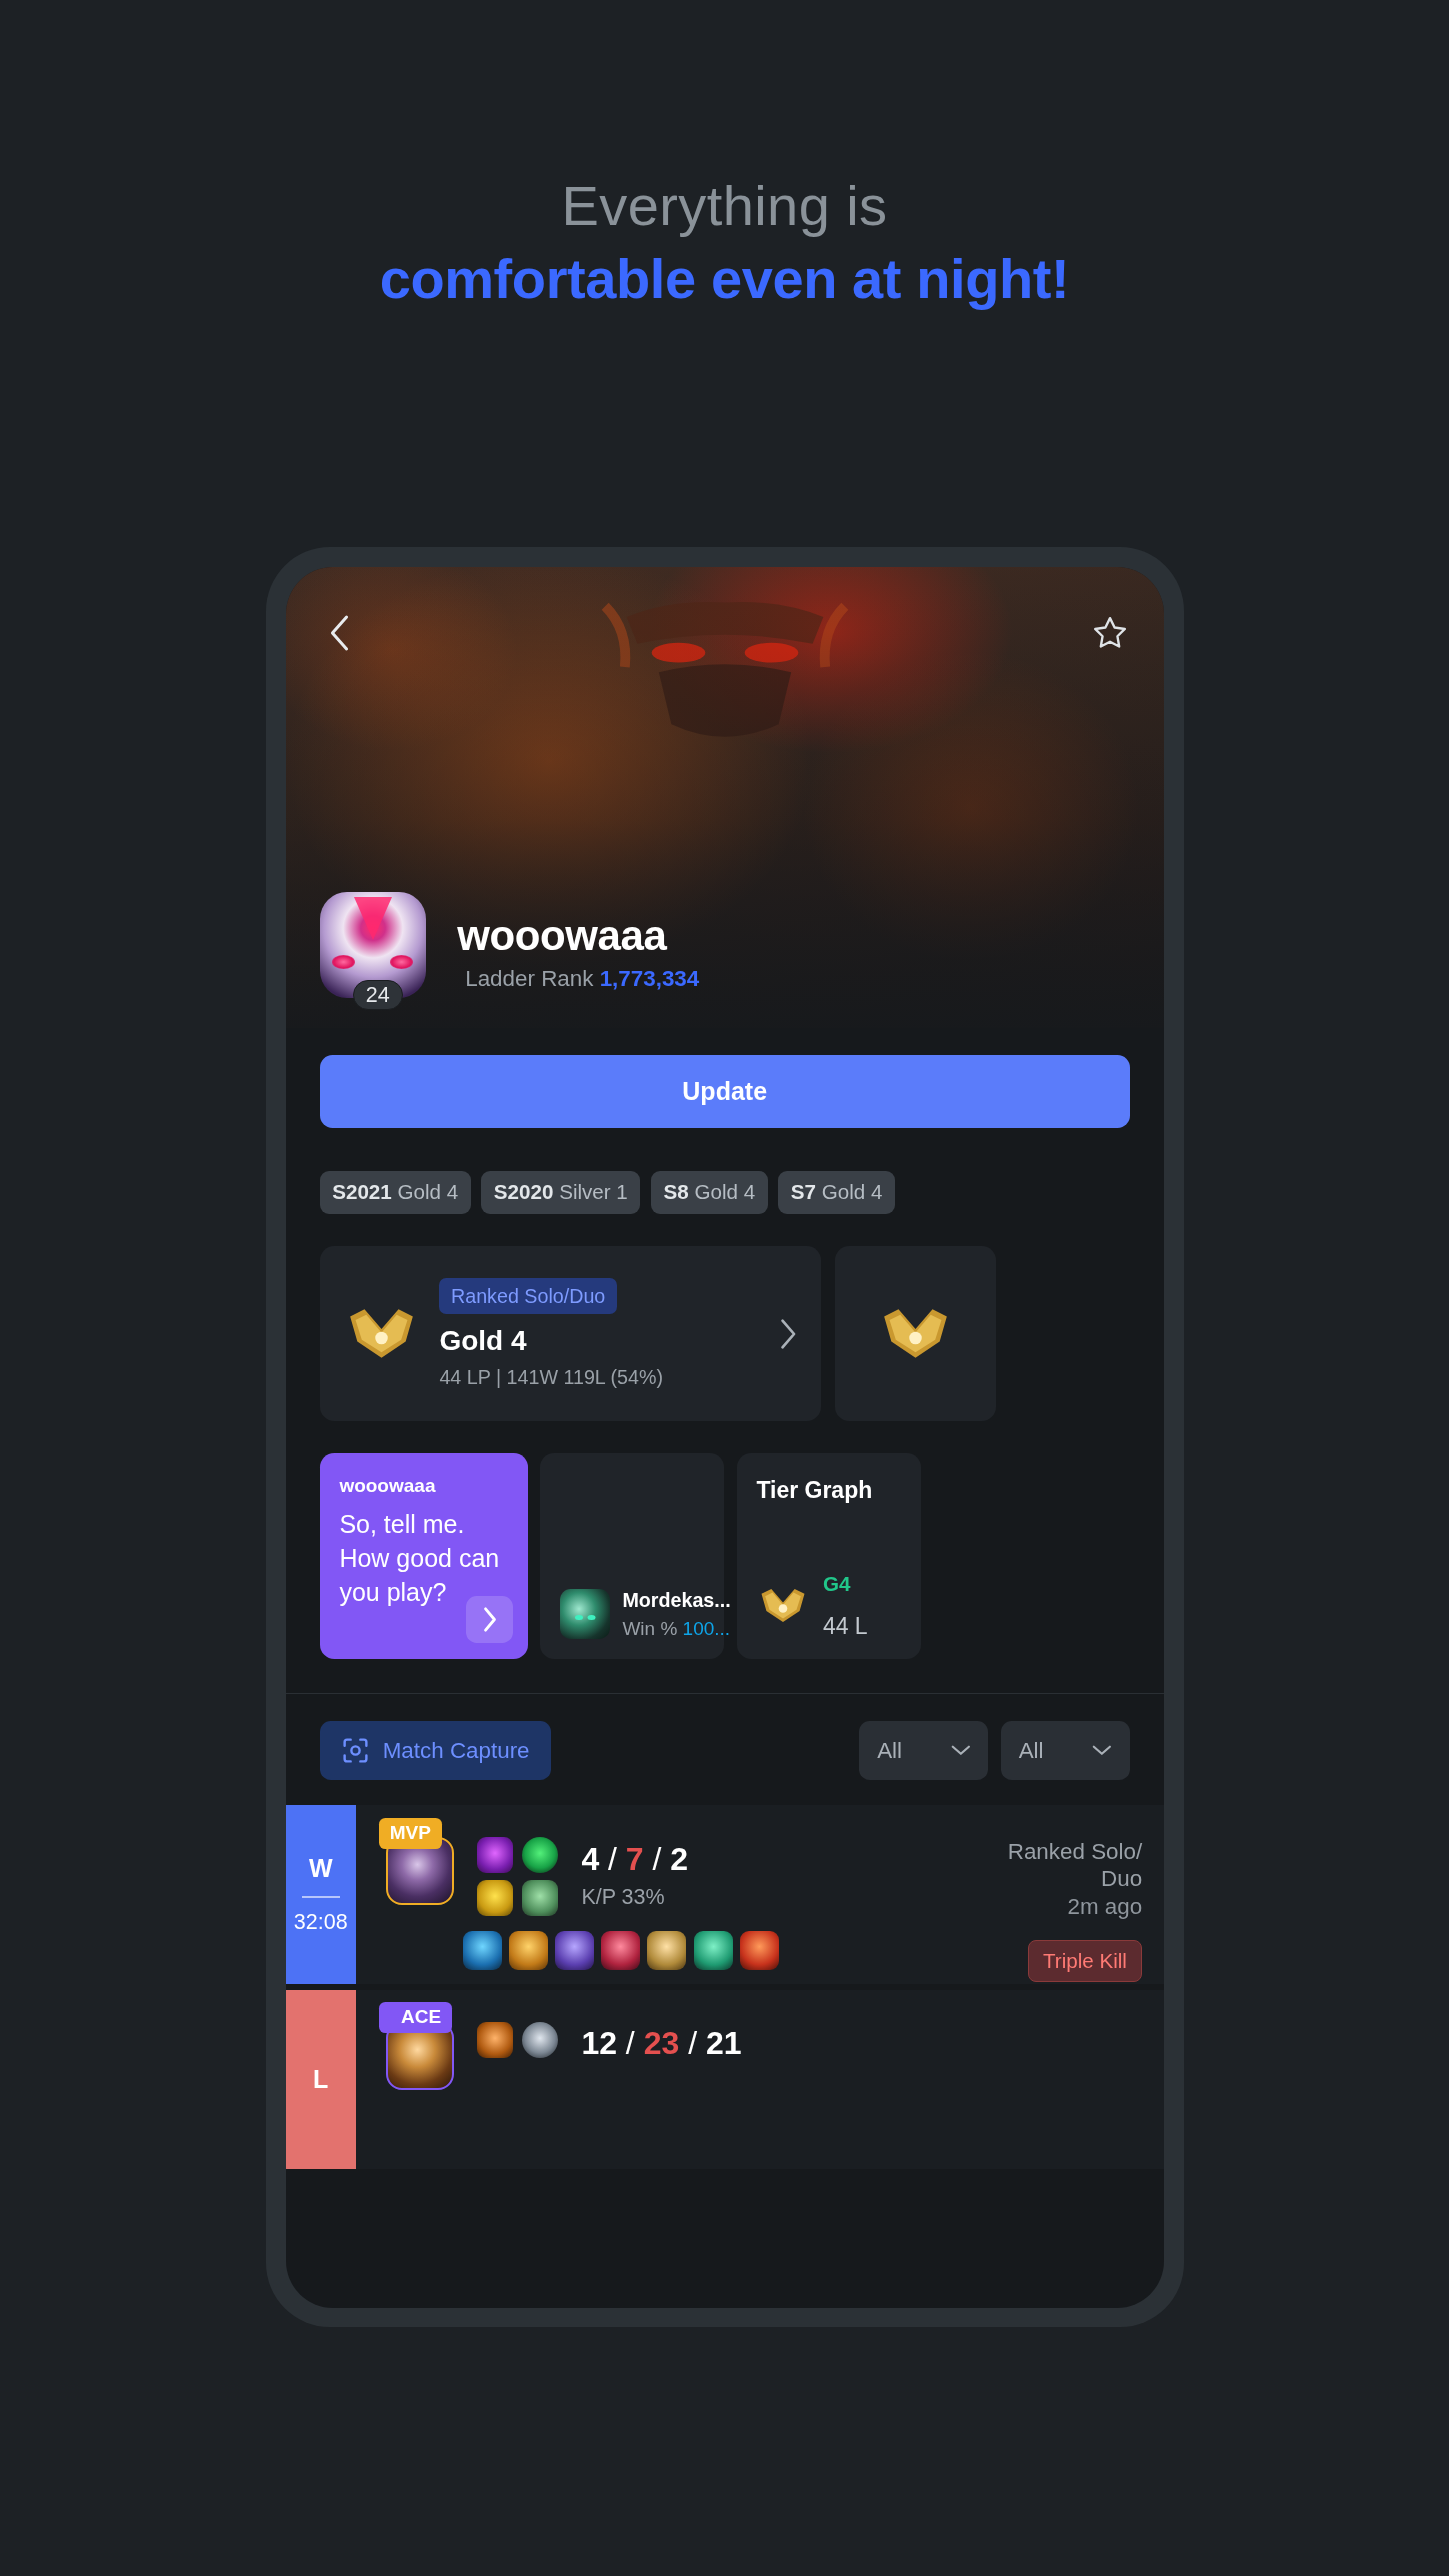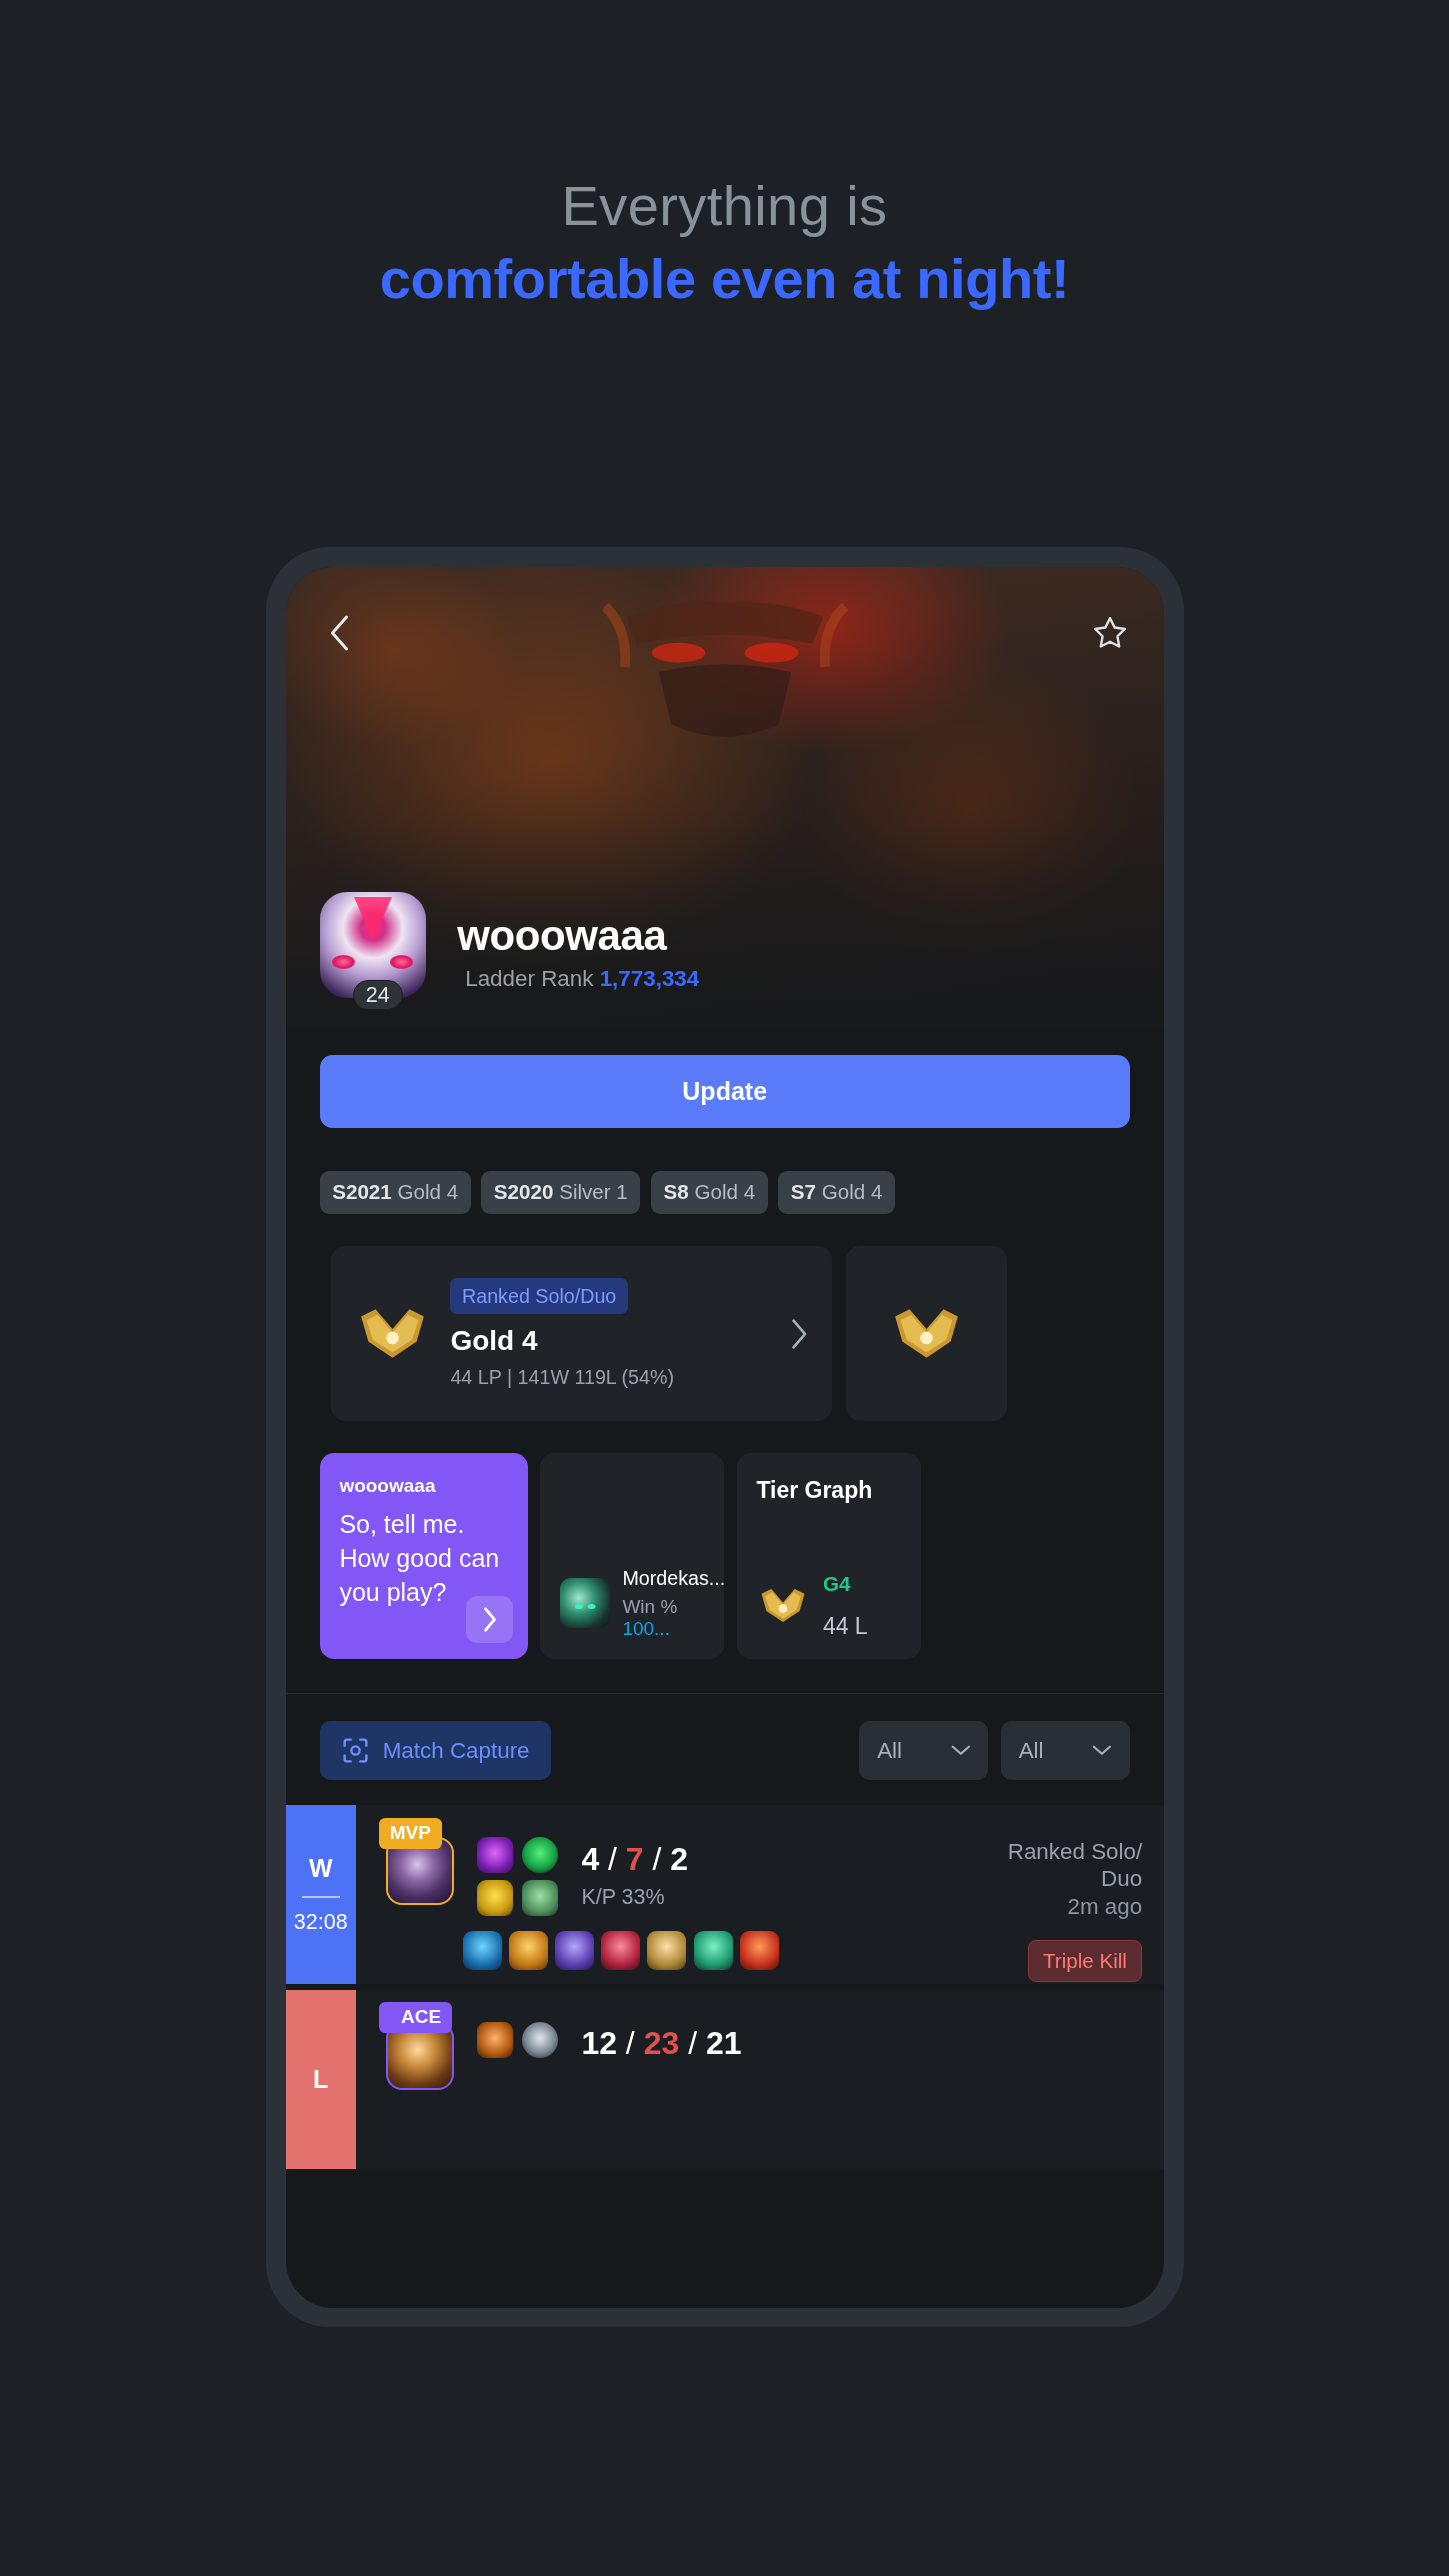--- a/index.html
+++ b/index.html
@@ -103,21 +103,21 @@
 
   
   .season-row { display:flex; gap:10.7px; padding: 43px 0 0 34px; }
   .season-chip {
     background:#3a4047; border-radius:9px; padding:9.8px 12.5px;
     font-size:20.6px; color:#b6bdc4; white-space:nowrap;
   }
   .season-chip b { color:#e3e7ea; font-weight:700; }
 
   
-  .rank-scroll { display:flex; gap:14.3px; padding: 32px 0 0 34px; margin-left: 11px; }
+  .rank-scroll { display:flex; gap:14.3px; padding: 32px 0 0 34px; }
   .rank-card {
     background:#202429; border-radius:14.3px; height:175px;
     display:flex; align-items:center; padding: 0 23px; gap:19.7px;
     flex: 0 0 auto;
   }
   .rank-card.main { width: 501px; }
   .rank-card.second { width: 161px; justify-content:center; padding:0; }
   .emblem { width:77px; height:63px; flex:0 0 auto; }
   .rank-info { flex:1; }
   .queue-pill {
@@ -145,21 +145,21 @@
   .ai-champ-row { position:absolute; left:19.7px; bottom:19.7px; display:flex; align-items:center; gap:12.5px; }
   .champ-thumb {
     width:50px; height:50px; border-radius:10.7px; flex:0 0 auto;
     background: radial-gradient(circle at 38% 40%, #9fe8cf 0%, #2f8c6d 38%, #16342c 72%, #0c1a16 100%);
     position:relative; overflow:hidden;
   }
   .champ-thumb::after {
     content:""; position:absolute; left:30%; top:52%; width:8px; height:5.4px; border-radius:50%;
     background:#3ff0c0; box-shadow: 12.5px 0 0 #3ff0c0;
   }
-  .champ-name { font-size:19.7px; font-weight:400; color:#ffffff; line-height:1.2; }
+  .champ-name { font-size:19.7px; font-weight:700; color:#ffffff; line-height:1.2; }
   .champ-win { font-size:19px; color:#9aa1a8; margin-top:5.4px; }
   .champ-win b { color:#0ea5e9; font-weight:400; }
   .tier-g4 { font-size:20.6px; font-weight:700; color:#21c78a; }
   .tier-lp { font-size:23px; color:#c3c9cf; margin-top:17px; }
 
   .divider { height:0.9px; background:#2a2f34; margin: 34px 0 0 0; }
 
   
   .filter-row {
     display:flex; align-items:center; justify-content:space-between;

